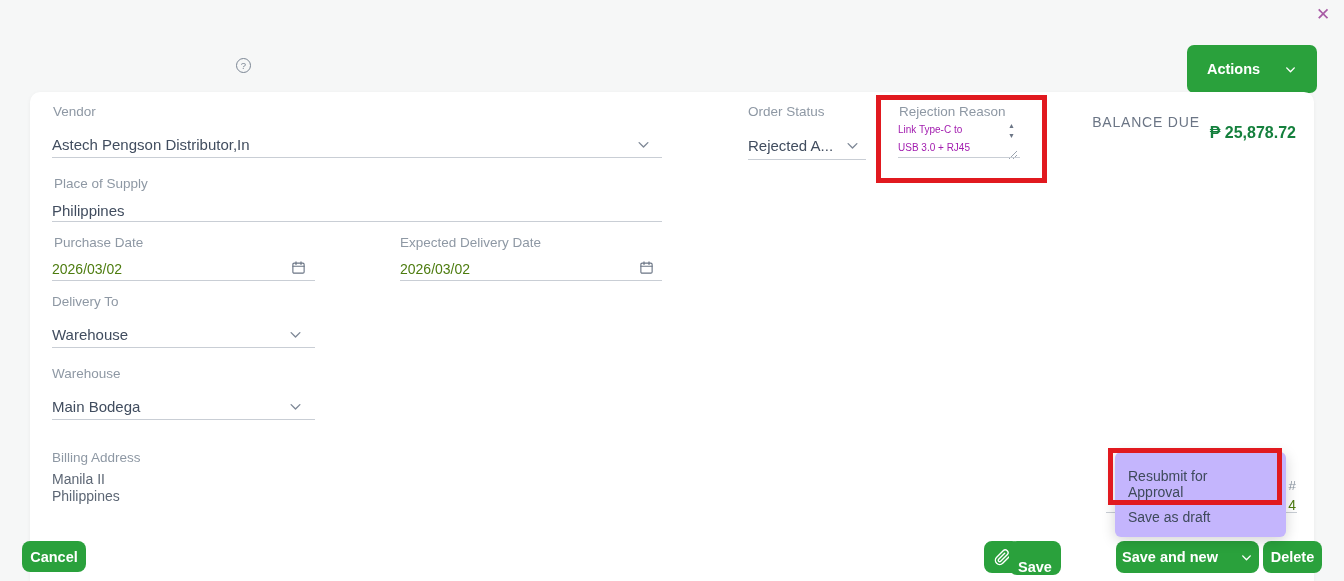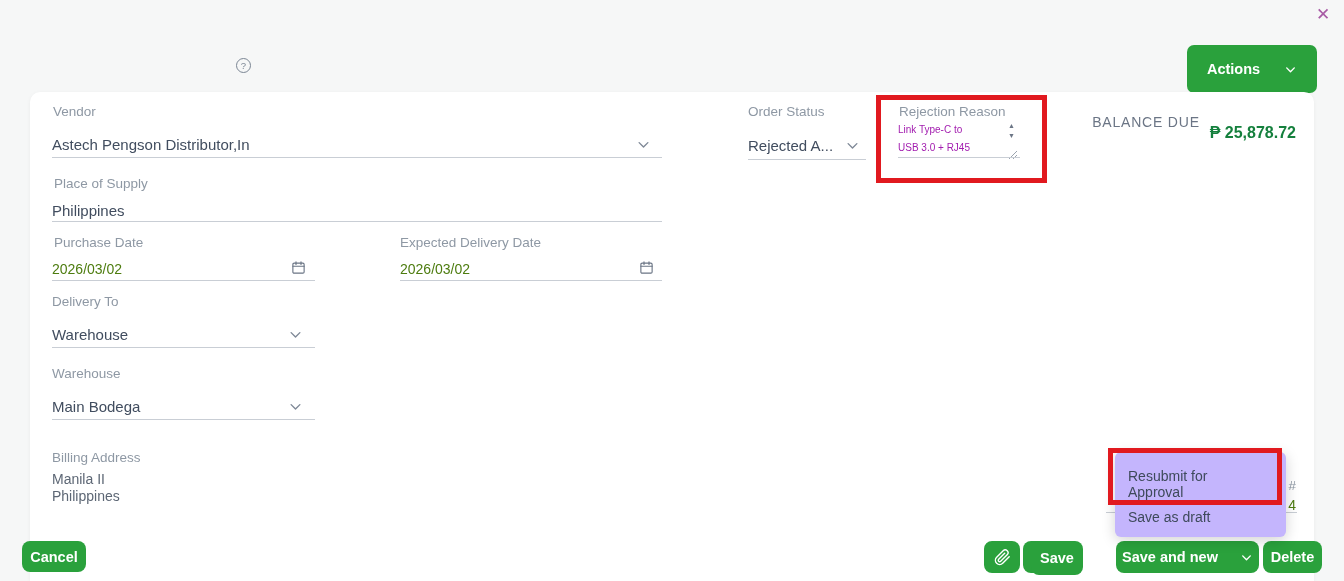--- a/index.html
+++ b/index.html
@@ -152,21 +152,21 @@
         <path d="M21.44 11.05l-9.19 9.19a6 6 0 0 1-8.49-8.49l9.19-9.19a4 4 0 0 1 5.66 5.66l-9.2 9.19a2 2 0 0 1-2.83-2.83l8.49-8.48"></path>
       </svg>
   </div>
   <div class="abs btn" style="left:1023px;top:541px;width:36px;height:32px;">
     <svg width="16" height="16" viewBox="0 0 24 24" fill="none" stroke="#ffffff" stroke-width="2.2" stroke-linecap="round" stroke-linejoin="round">
         <path d="M21 15v4a2 2 0 0 1-2 2H5a2 2 0 0 1-2-2v-4"></path>
         <polyline points="7 10 12 15 17 10"></polyline>
         <line x1="12" y1="3" x2="12" y2="15"></line>
       </svg>
   </div>
-  <div class="abs btn" style="left:1031px;top:541px;width:52px;height:34px;">
+  <div class="abs btn" style="left:1009px;top:541px;width:52px;height:34px;align-items:flex-end;">
     <span>Save</span>
   </div>
   <div class="abs btn" style="left:1116px;top:541px;width:143px;height:32px;gap:22px;">
     <span>Save and new</span>
     <svg width="13" height="13" viewBox="0 0 24 24" fill="none" stroke="#ffffff" stroke-width="2.6" stroke-linecap="round" stroke-linejoin="round">
         <polyline points="5 9 12 16 19 9"></polyline>
       </svg>
   </div>
   <div class="abs btn" style="left:1263px;top:541px;width:59px;height:32px;">
     <span>Delete</span>

